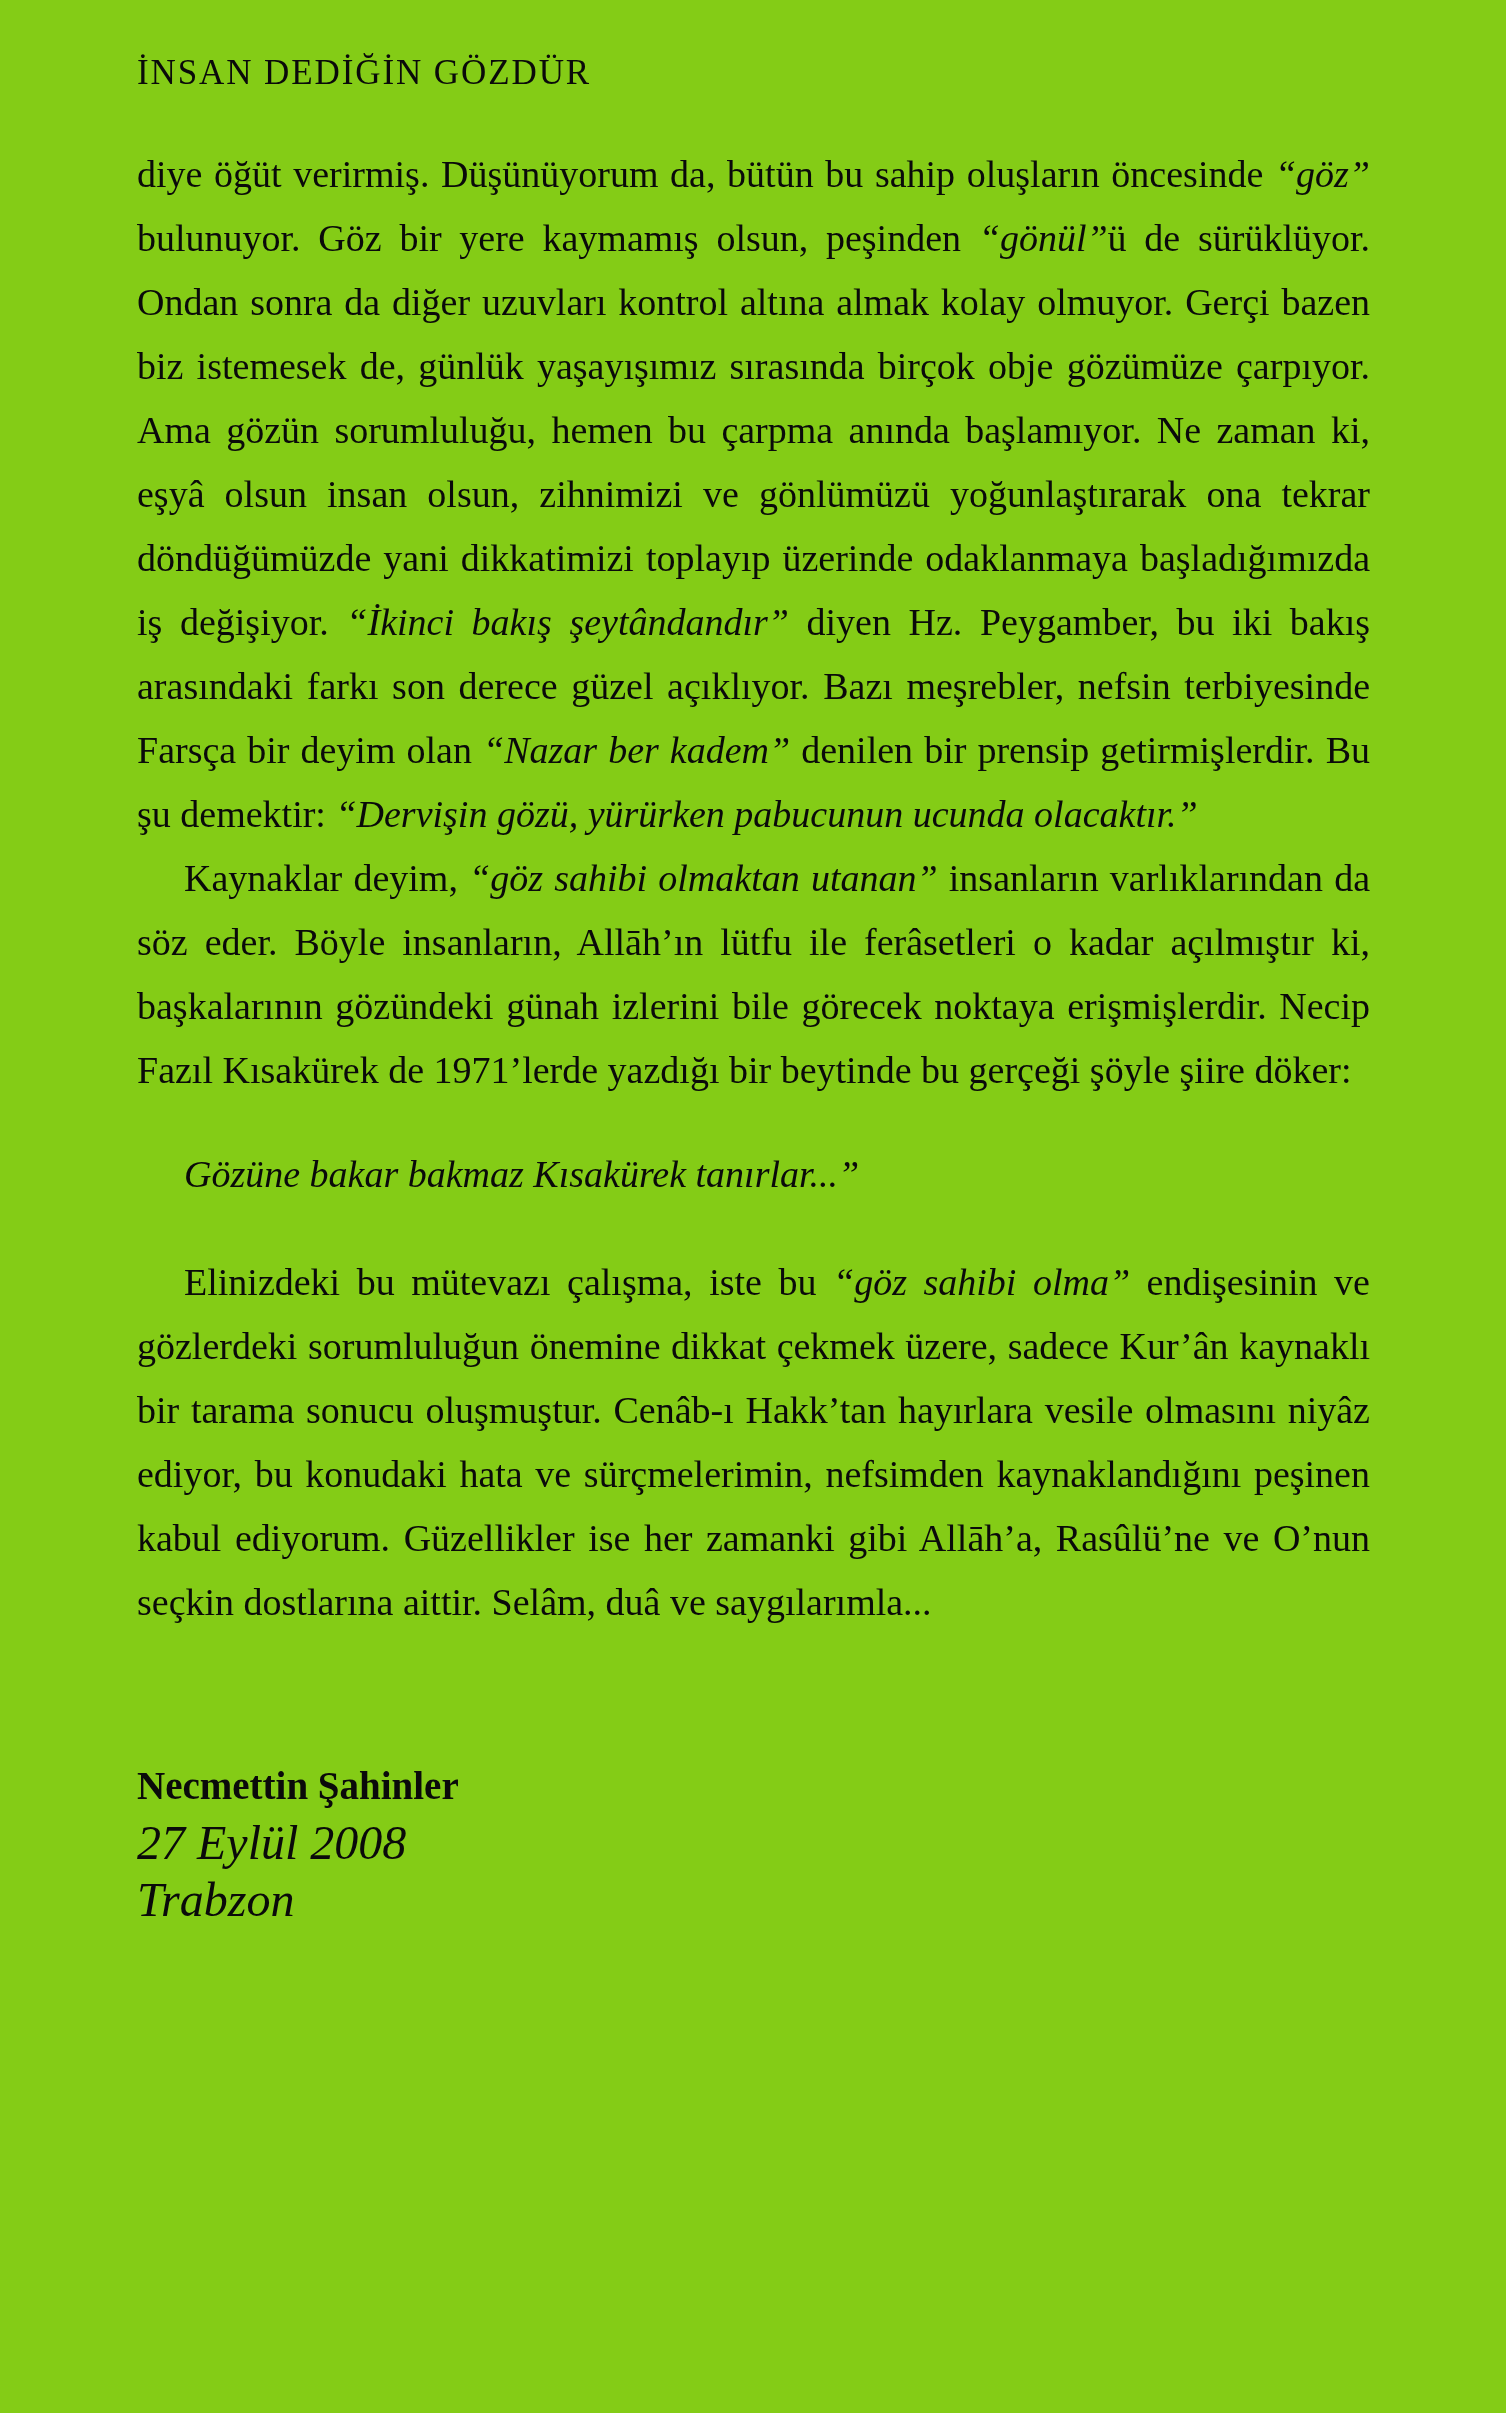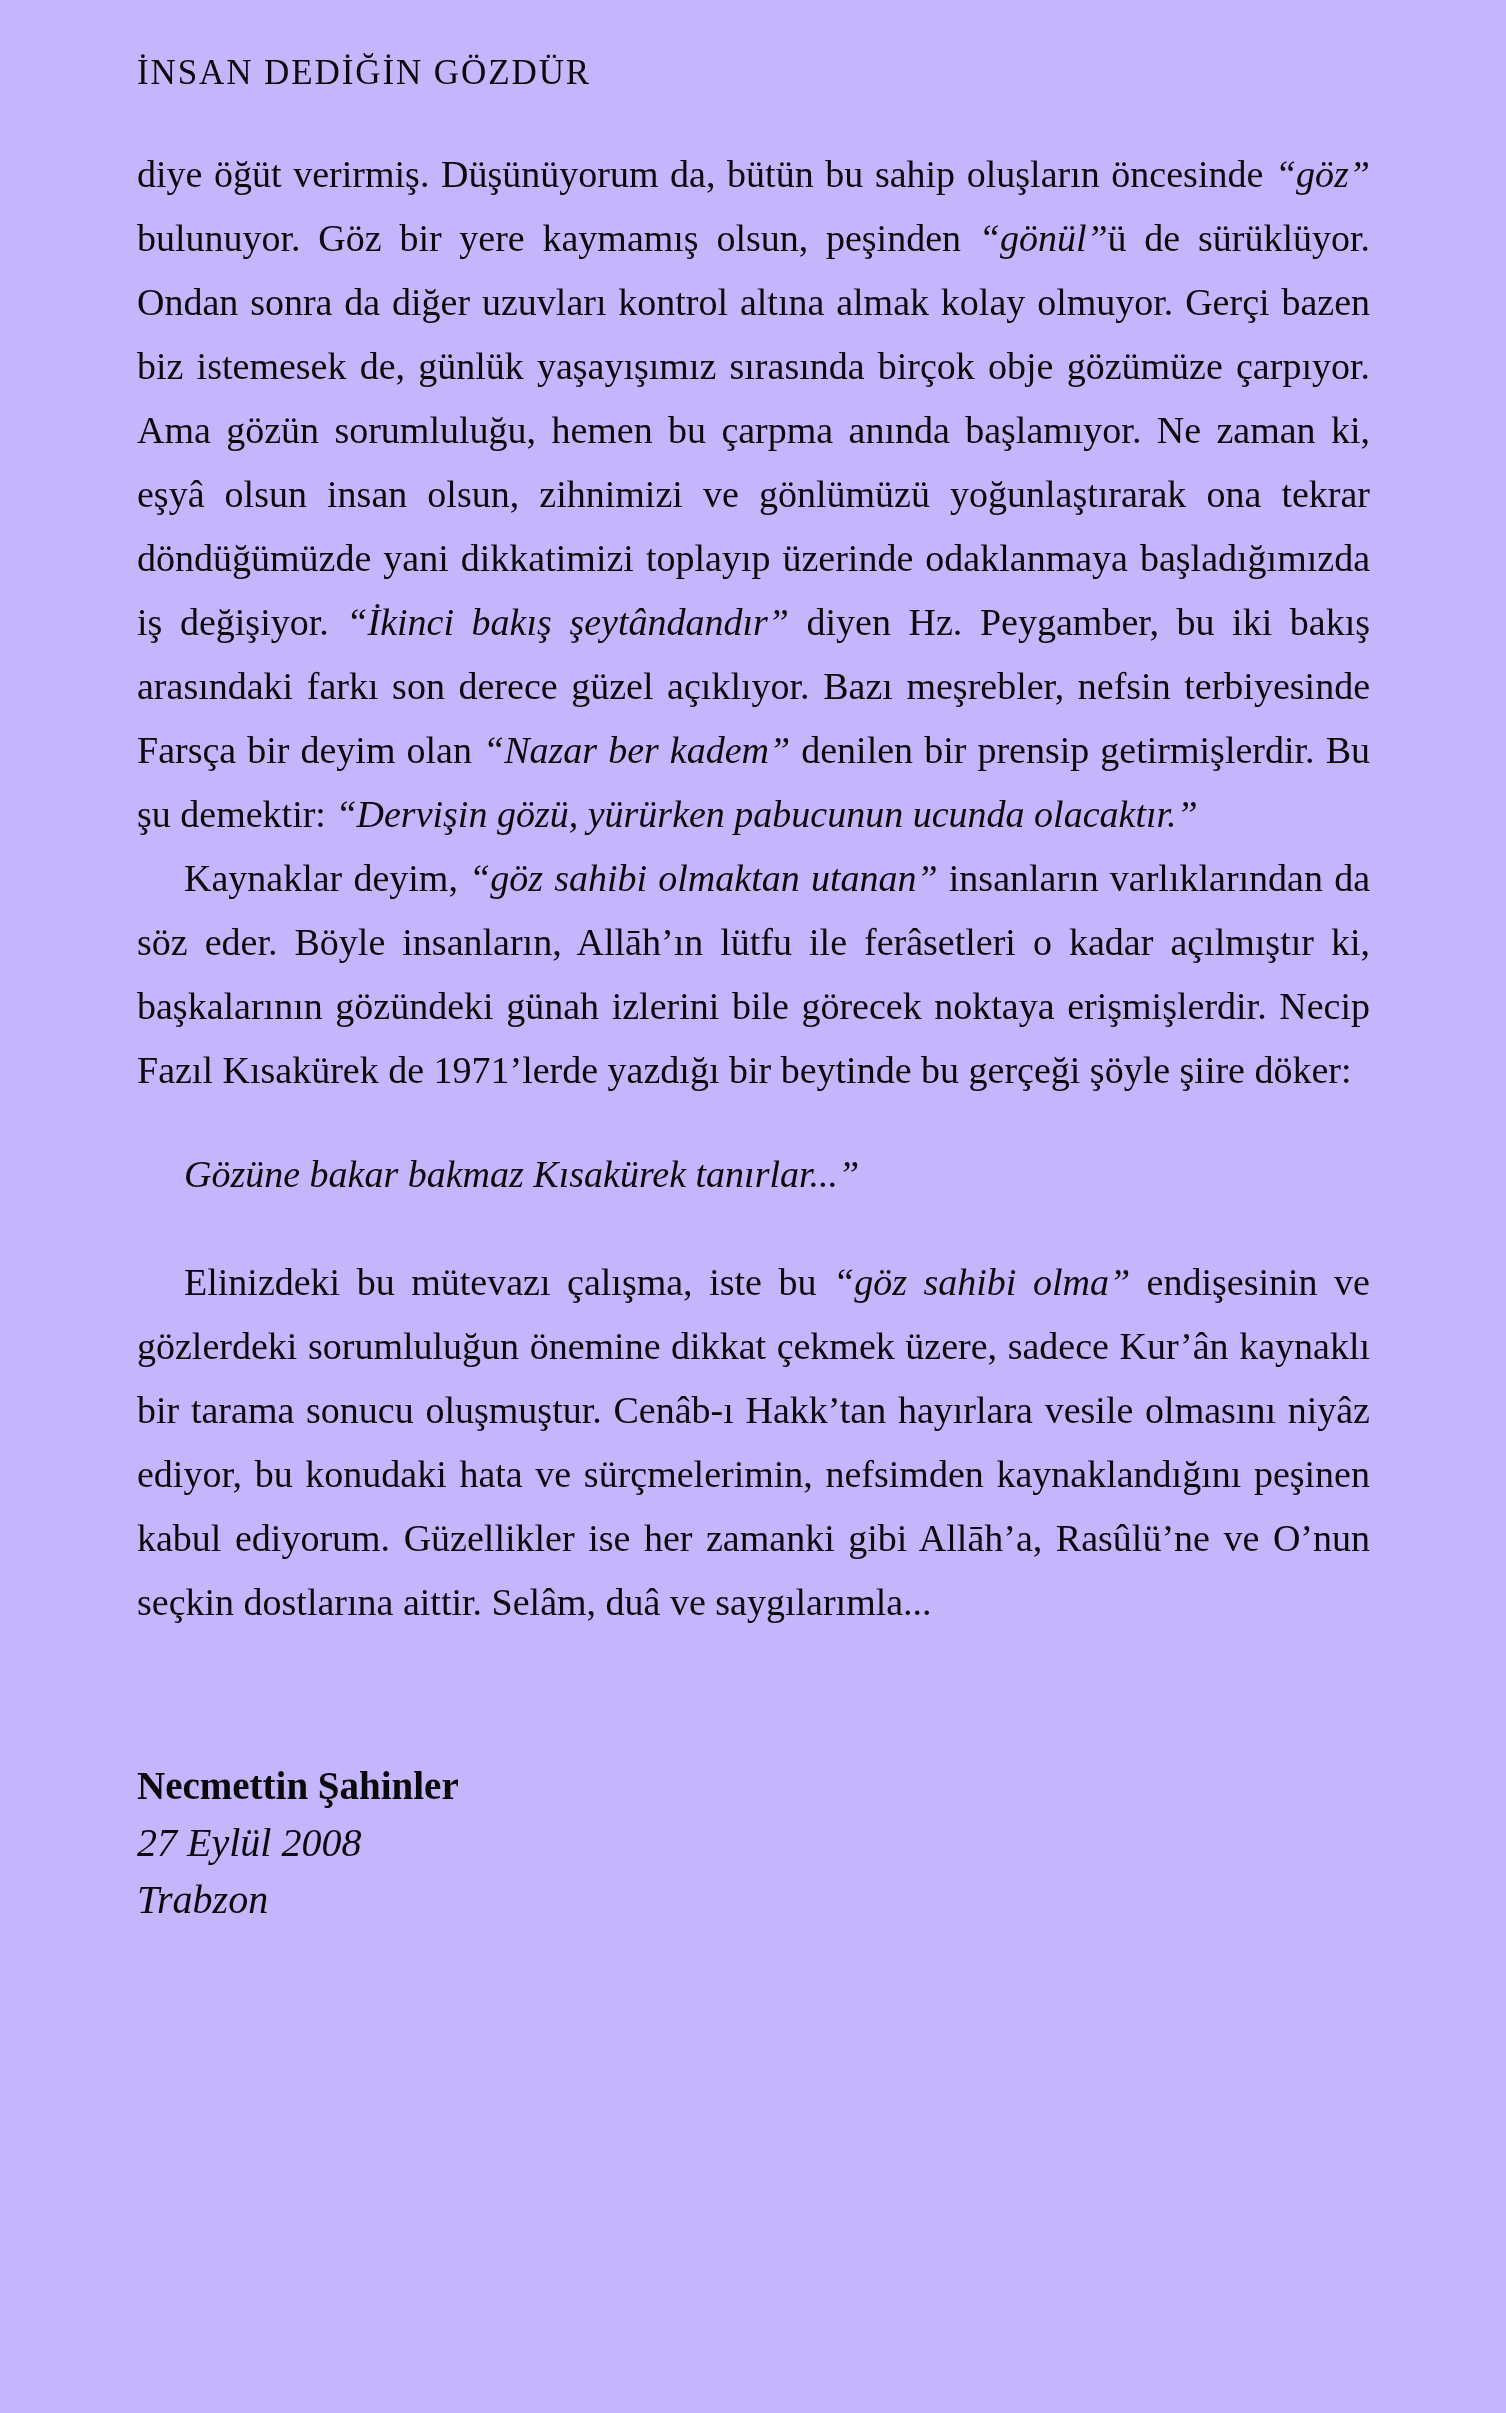--- a/index.html
+++ b/index.html
@@ -5,21 +5,21 @@
   html, body {
     margin: 0;
     padding: 0;
     background: #ffffff;
   }
   .page {
     position: relative;
     width: 1507px;
     height: 2413px;
     margin: 0 auto;
-    background: #c4b5fd;
+    background: #84cc16;
     color: #0a0a0a;
     font-family: "Liberation Serif", "DejaVu Serif", serif;
     box-sizing: border-box;
     padding: 53px 137px 0 137px;
     overflow: hidden;
   }
   .running-head {
     font-size: 35px;
     letter-spacing: 1.9px;
     white-space: nowrap;
@@ -52,21 +52,21 @@
     margin-top: 123px;
     text-align: left;
   }
   .sig-name {
     font-weight: bold;
     font-size: 39px;
     line-height: 57px;
   }
   .sig-date, .sig-place {
     font-style: italic;
-    font-size: 40px;
+    font-size: 48px;
     line-height: 57px;
   }
 </style>
 </head>
 <body>
 
 <div class="page">
   <div class="running-head">İNSAN DEDİĞİN GÖZDÜR</div>
 
   <div class="body-text">

